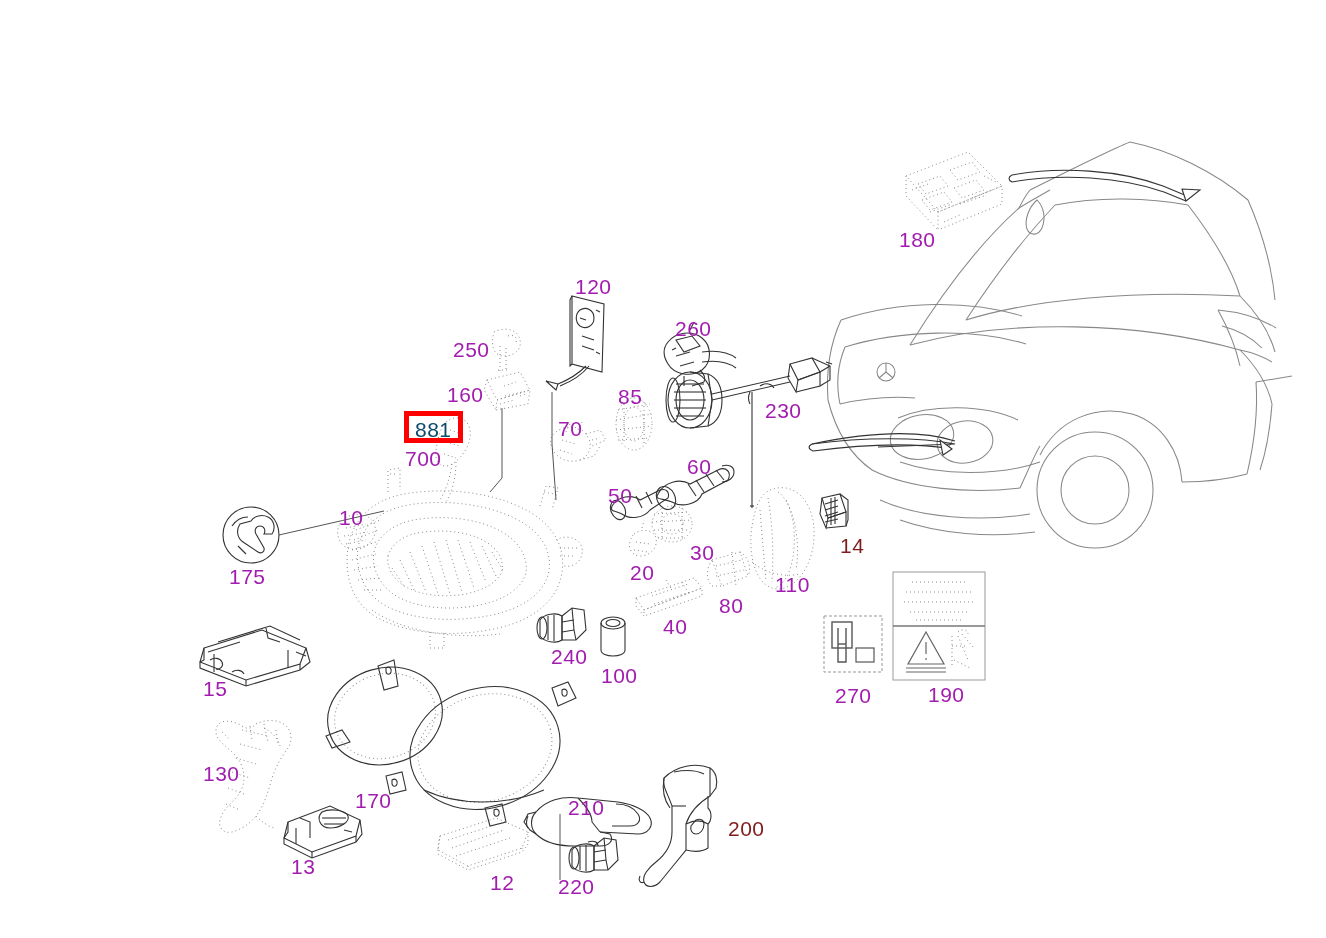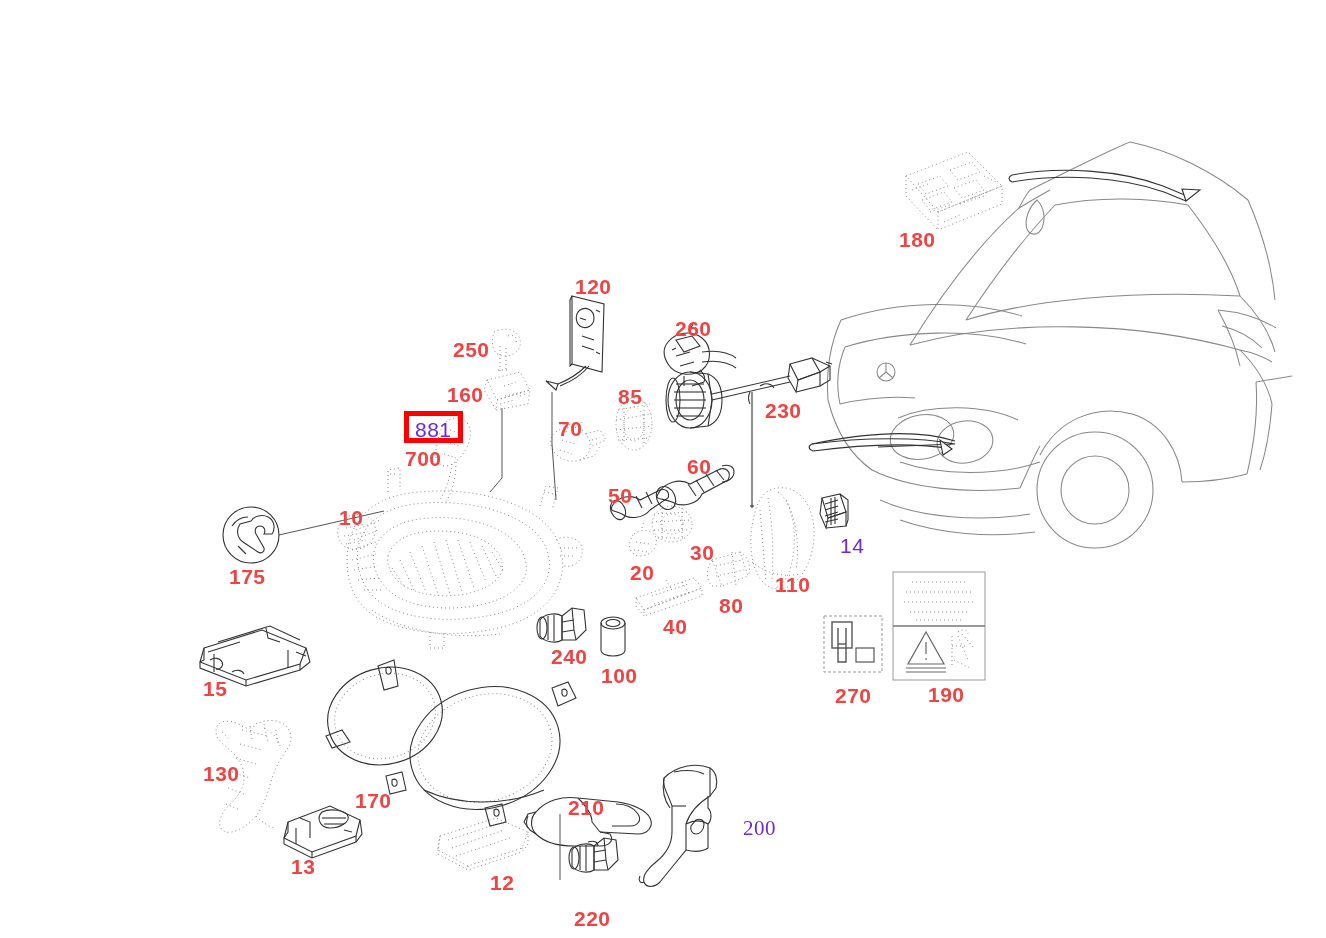--- a/index.html
+++ b/index.html
@@ -29,38 +29,37 @@
     position: absolute;
     font-family: "Liberation Sans", sans-serif;
     font-size: 21px;
     line-height: 1;
     color: #2b2b2b;
     letter-spacing: 0.5px;
     white-space: nowrap;
     user-select: none;
   }
   .callout.dim {
-    color: #ef4444;
-    font-weight: bold;
+    color: #a21caf;
   }
   .callout.mid {
-    color: #6d28d9;
+    color: #7f1d1d;
   }
   .highlight-box {
     position: absolute;
     box-sizing: border-box;
     border: 5px solid #ff0000;
     background: transparent;
     z-index: 30;
   }
   .highlight-label {
     position: absolute;
     font-family: "Liberation Sans", sans-serif;
     font-size: 21px;
-    color: #6d28d9;
+    color: #0c4a6e;
     z-index: 31;
     white-space: nowrap;
     letter-spacing: 0.5px;
   }
   
   .ln { stroke: #555; fill: none; stroke-width: 1; }
   .ln-dd { stroke: #8a8a8a; fill: none; stroke-width: 1; stroke-dasharray: 1 3; }
   .ln-solid { stroke: #333; fill: none; stroke-width: 1.1; }
   .ln-car { stroke: #888; fill: none; stroke-width: 1.05; }
   .ln-thin { stroke: #999; fill: none; stroke-width: 0.9; }
@@ -596,23 +595,23 @@
   <div class="callout dim" style="left:618px; top:386px;">85</div>
   <div class="callout dim" style="left:601px; top:665px;">100</div>
   <div class="callout dim" style="left:775px; top:574px;">110</div>
   <div class="callout dim" style="left:575px; top:276px;">120</div>
   <div class="callout dim" style="left:203px; top:763px;">130</div>
   <div class="callout dim" style="left:355px; top:790px;">170</div>
   <div class="callout dim" style="left:447px; top:384px;">160</div>
   <div class="callout dim" style="left:229px; top:566px;">175</div>
   <div class="callout dim" style="left:899px; top:229px;">180</div>
   <div class="callout dim" style="left:928px; top:684px;">190</div>
-  <div class="callout mid" style="left:743px; top:818px;font-family:Liberation Serif, serif;">200</div>
+  <div class="callout mid" style="left:728px; top:818px;">200</div>
   <div class="callout dim" style="left:568px; top:777px;margin-top:20px;">210</div>
-  <div class="callout dim" style="left:574px; top:876px;margin-top:32px;">220</div>
+  <div class="callout dim" style="left:558px; top:876px;">220</div>
   <div class="callout dim" style="left:765px; top:400px;">230</div>
   <div class="callout dim" style="left:551px; top:646px;">240</div>
   <div class="callout dim" style="left:453px; top:339px;">250</div>
   <div class="callout dim" style="left:675px; top:318px;">260</div>
   <div class="callout dim" style="left:835px; top:685px;">270</div>
   <div class="callout dim" style="left:405px; top:448px;">700</div>
 
   <div class="highlight-box" style="left:404px; top:411px; width:59px; height:32px;"></div>
   <div class="highlight-label" style="left:415px; top:418px;">881</div>
 

